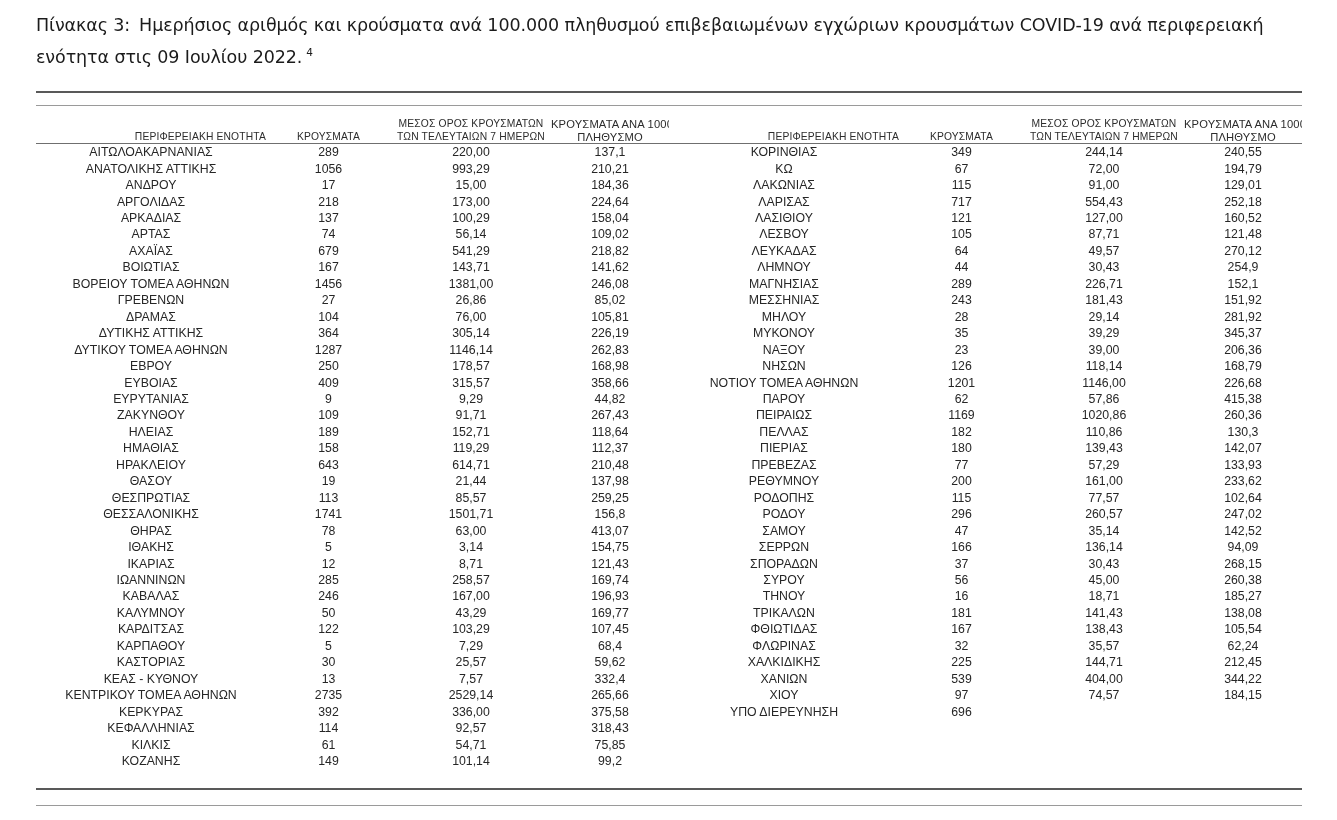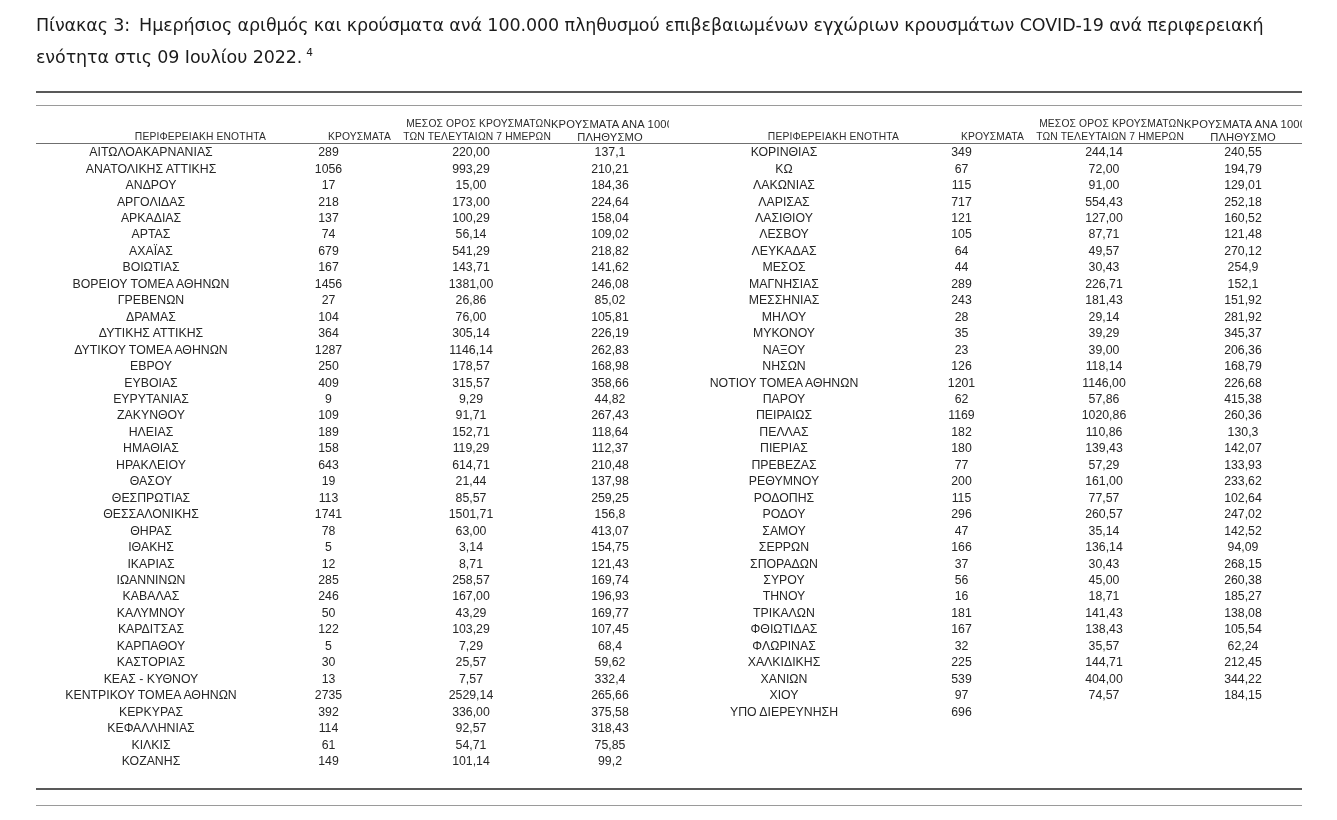--- a/index.html
+++ b/index.html
@@ -100,22 +100,22 @@
     vertical-align: bottom;
     letter-spacing: 0.15px;
     line-height: 12.6px;
     padding-bottom: 3px;
     border-bottom: 1.4px solid #6f6f6f;
   }
   thead th .hl {
     display: block;
   }
   thead th.h-name { text-align: right; padding-left: 6px; }
-  thead th.h-cases { text-align: right; }
-  thead th.h-avg   { text-align: right; margin-top: 16px; }
+  thead th.h-cases { text-align: center; }
+  thead th.h-avg   { text-align: center; margin-top: 16px; }
   thead th.h-per   { text-align: center; font-size: 11.2px; }
   thead th.h-per .hl-top { font-size: 11.2px; }
 
   tbody td {
     height: 16.45px;
     line-height: 16.45px;
     font-size: 12.3px;
     color: #262626;
   }
   td.name  { text-align: center; padding-right: 2px; }
@@ -461,21 +461,21 @@
               <td class="avg">87,71</td>
               <td class="per">121,48</td>
             </tr>
             <tr>
               <td class="name">ΛΕΥΚΑΔΑΣ</td>
               <td class="cases">64</td>
               <td class="avg">49,57</td>
               <td class="per">270,12</td>
             </tr>
             <tr>
-              <td class="name">ΜΕΣΟΣ</td>
+              <td class="name">ΛΗΜΝΟΥ</td>
               <td class="cases">44</td>
               <td class="avg">30,43</td>
               <td class="per">254,9</td>
             </tr>
             <tr>
               <td class="name">ΜΑΓΝΗΣΙΑΣ</td>
               <td class="cases">289</td>
               <td class="avg">226,71</td>
               <td class="per">152,1</td>
             </tr>

